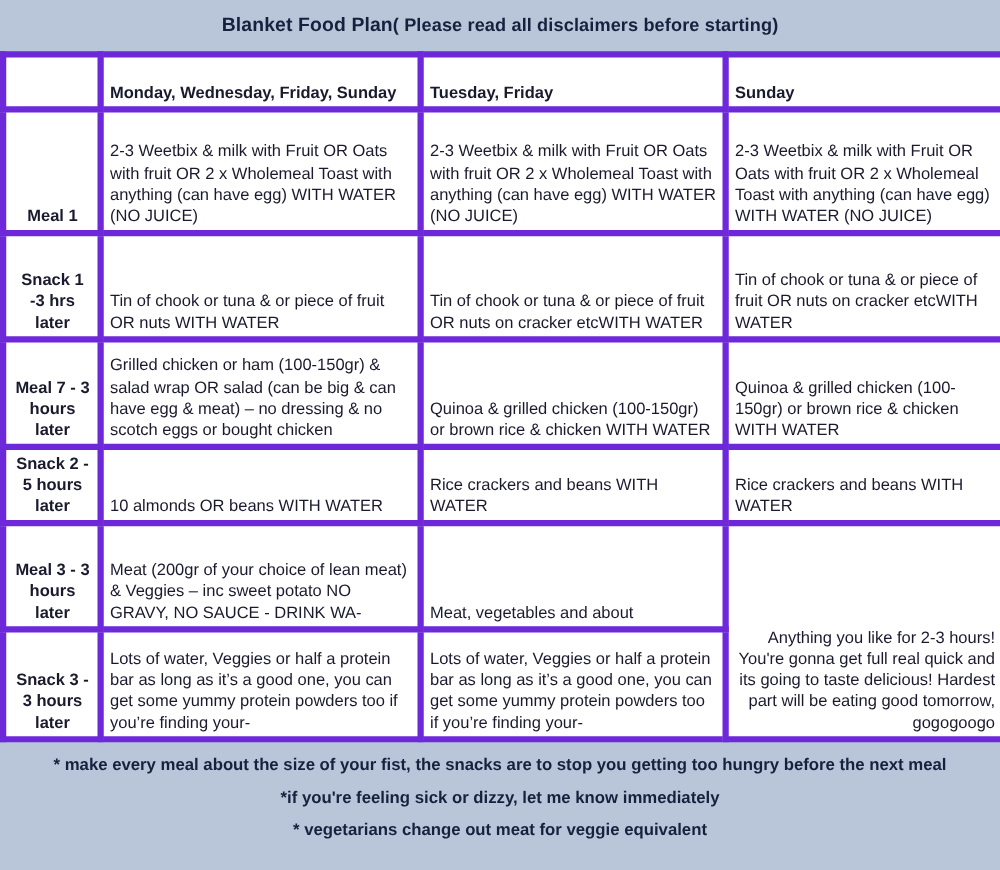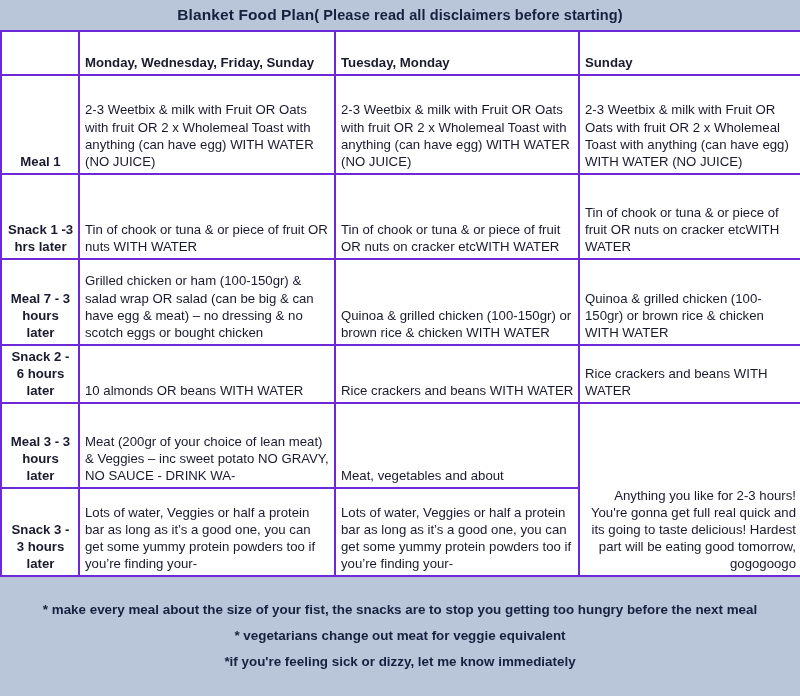--- a/index.html
+++ b/index.html
@@ -18,21 +18,21 @@
   .sheet {
     width: 800px;
     height: 696px;
     position: relative;
     background: #b9c5d8;
     box-sizing: border-box;
   }
 
   
   .title-bar {
-    height: 30px;
+    height: 41px;
     display: flex;
     align-items: center;
     justify-content: center;
     background: #b9c5d8;
   }
   .title-text {
     font-size: 15.5px;
     font-weight: bold;
     color: #16213e;
     letter-spacing: 0.1px;
@@ -49,21 +49,21 @@
     table-layout: fixed;
     width: 800px;
     background: #b9c5d8;
   }
   table.plan col.c-label { width: 78px; }
   table.plan col.c-mwfs  { width: 256px; }
   table.plan col.c-tt    { width: 244px; }
   table.plan col.c-sat   { width: 222px; }
 
   table.plan td {
-    border: 2px solid #6d28d9;
+    border: 5px solid #6d28d9;
     vertical-align: bottom;
     padding: 2px 4px 3px 5px;
     font-size: 13.2px;
     line-height: 1.30;
     background: #ffffff;
     box-sizing: border-box;
   }
 
   td.rowlabel {
     background: #b0bed4;
@@ -88,21 +88,21 @@
     border-left: 1px solid #b0bed4;
     border-top: 1px solid #b0bed4;
   }
 
   td.cell-top { vertical-align: top; }
   td.cell-mid { vertical-align: middle; text-align: right; }
 
   
   .notes {
     background: #b9c5d8;
-    padding-top: 21px;
+    padding-top: 6px;
   }
   .note {
     text-align: center;
     font-size: 13.4px;
     font-weight: bold;
     color: #16213e;
     padding: 4px 6px 5px 6px;
     line-height: 1.25;
     white-space: nowrap;
   }
@@ -120,21 +120,21 @@
     <colgroup>
       <col class="c-label">
       <col class="c-mwfs">
       <col class="c-tt">
       <col class="c-sat">
     </colgroup>
     <tbody>
       <tr>
         <td class="head-blank"></td>
         <td class="dayhead" style="height:44px;">Monday, Wednesday, Friday, Sunday</td>
-        <td class="dayhead">Tuesday, Monday</td>
+        <td class="dayhead">Tuesday, Friday</td>
         <td class="dayhead">Sunday</td>
       </tr>
 
       <tr>
         <td class="rowlabel">Meal 1</td>
         <td class="cell-top" style="height:99px;">2-3 Weetbix &amp; milk with Fruit OR Oats with fruit OR 2 x Wholemeal Toast with anything (can have egg) WITH WATER (NO JUICE)</td>
         <td class="cell-top">2-3 Weetbix &amp; milk with Fruit OR Oats with fruit OR 2 x Wholemeal Toast with anything (can have egg) WITH WATER (NO JUICE)</td>
         <td class="cell-top">2-3 Weetbix &amp; milk with Fruit OR Oats with fruit OR 2 x Wholemeal Toast with anything (can have egg) WITH WATER (NO JUICE)</td>
       </tr>
 
@@ -146,21 +146,21 @@
       </tr>
 
       <tr>
         <td class="rowlabel">Meal 7 - 3 hours later</td>
         <td class="cell-top" style="height:86px;">Grilled chicken or ham (100-150gr) &amp; salad wrap OR salad (can be big &amp; can have egg &amp; meat) – no dressing &amp; no scotch eggs or bought chicken</td>
         <td>Quinoa &amp; grilled chicken (100-150gr) or brown rice &amp; chicken WITH WATER</td>
         <td>Quinoa &amp; grilled chicken (100-150gr) or brown rice &amp; chicken WITH WATER</td>
       </tr>
 
       <tr>
-        <td class="rowlabel">Snack 2 - 6 hours later</td>
+        <td class="rowlabel">Snack 2 - 5 hours later</td>
         <td style="height:53px;margin-top:41px;">10 almonds OR beans WITH WATER</td>
         <td class="cell-top">Rice crackers and beans WITH WATER</td>
         <td class="cell-top">Rice crackers and beans WITH WATER</td>
       </tr>
 
       <tr>
         <td class="rowlabel">Meal 3 - 3 hours later</td>
         <td style="height:85px;">Meat (200gr of your choice of lean meat) &amp; Veggies – inc sweet potato NO GRAVY, NO SAUCE - DRINK WA-</td>
         <td>Meat, vegetables and about</td>
         <td class="cell-mid" rowspan="2">Anything you like for 2-3 hours! You're gonna get full real quick and its going to taste delicious! Hardest part will be eating good tomorrow, gogogoogo</td>
@@ -169,17 +169,17 @@
       <tr>
         <td class="rowlabel">Snack 3 - 3 hours later</td>
         <td class="cell-top" style="height:88px;">Lots of water, Veggies or half a protein bar as long as it’s a good one, you can get some yummy protein powders too if you’re finding your-</td>
         <td class="cell-top">Lots of water, Veggies or half a protein bar as long as it’s a good one, you can get some yummy protein powders too if you’re finding your-</td>
       </tr>
     </tbody>
   </table>
 
   <div class="notes">
     <div class="note">* make every meal about the size of your fist, the snacks are to stop you getting too hungry before the next meal</div>
+    <div class="note">*if you're feeling sick or dizzy, let me know immediately</div>
     <div class="note">* vegetarians change out meat for veggie equivalent</div>
-    <div class="note">*if you're feeling sick or dizzy, let me know immediately</div>
   </div>
 
 </div>
 
 </body></html>

